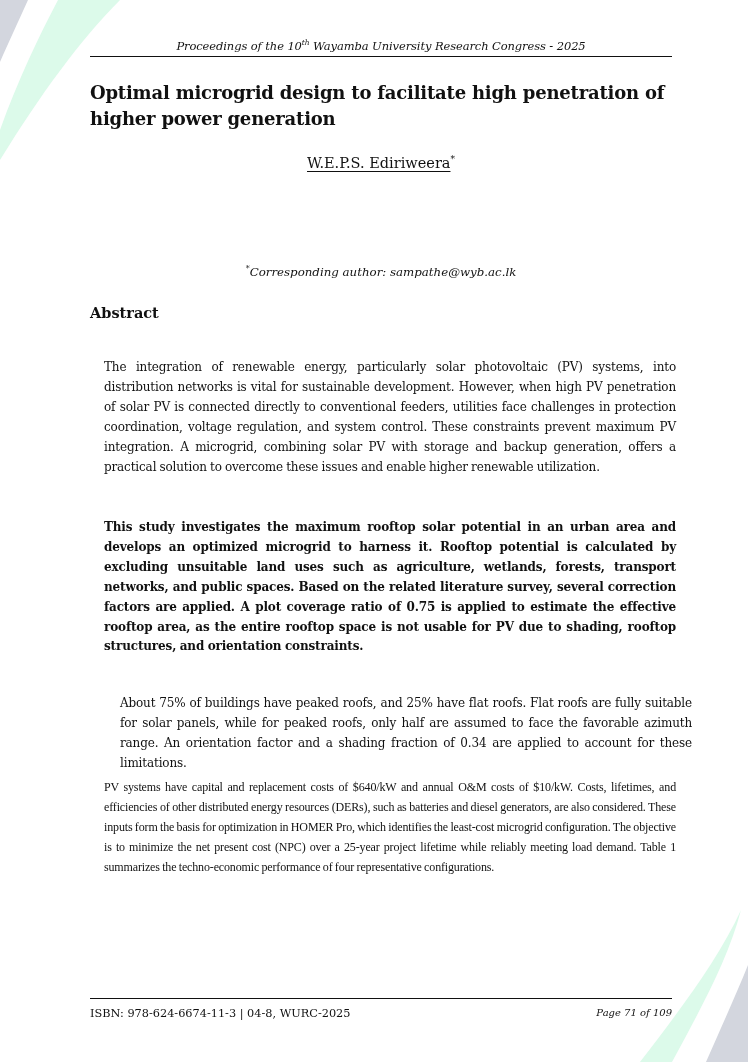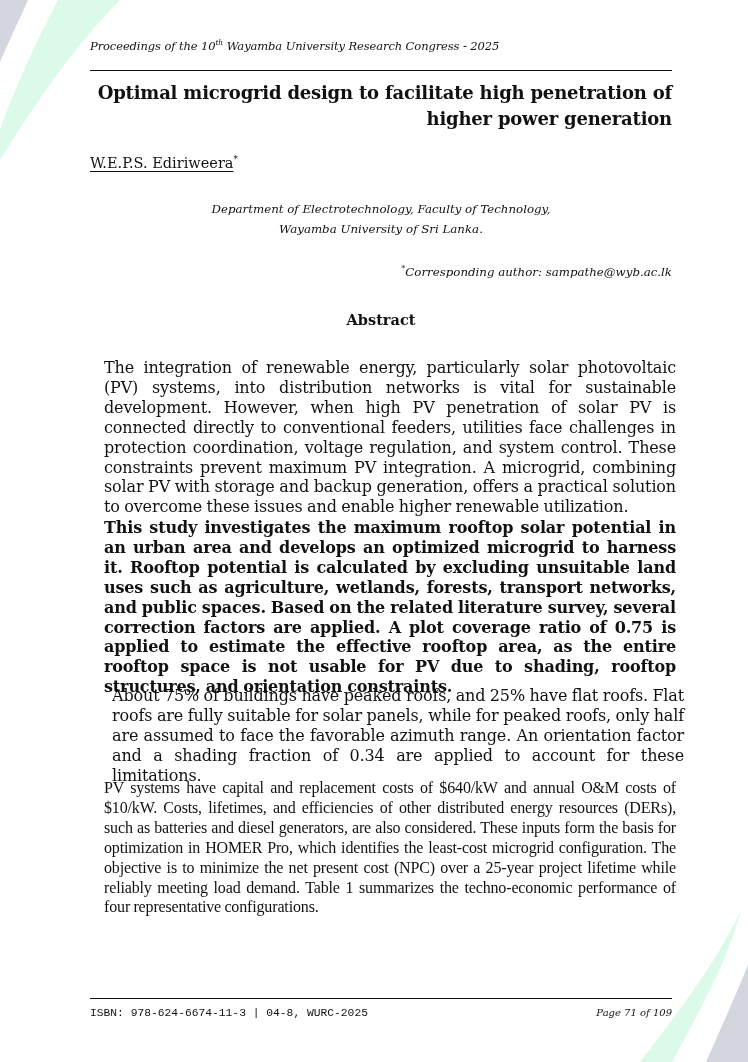--- a/index.html
+++ b/index.html
@@ -7,72 +7,72 @@
       width: 748px; height: 1062px; position: relative; overflow: hidden;
       background: #ffffff; color: #111;
       font-family: "DejaVu Serif", "Liberation Serif", serif;
     }
     .deco { position: absolute; left: 0; top: 0; width: 748px; height: 1062px; z-index: 0; }
     .page { position: absolute; left: 0; top: 0; width: 748px; height: 1062px; z-index: 1; }
 
     .running-head {
       position: absolute; left: 90px; top: 38px; width: 582px;
       font-family: "DejaVu Serif", serif; font-style: italic; font-size: 11.5px;
-      color: #111; padding-bottom: 17px; border-bottom: 1.4px solid #111;
+      color: #111; padding-bottom: 3px; border-bottom: 1.4px solid #111;
       letter-spacing: -0.1px;
+      text-align: center;
     }
     .running-head sup { font-size: 7.5px; }
 
     .title {
-      position: absolute; left: 90px; top: 80px; width: 582px; text-align: right;
+      position: absolute; left: 90px; top: 80px; width: 582px; text-align: left;
       font-family: "DejaVu Serif", serif; font-weight: bold; font-size: 18px; line-height: 26px;
       color: #111; letter-spacing: -0.2px;
     }
 
     .author {
-      position: absolute; left: 90px; top: 154px; width: 582px; text-align: left;
+      position: absolute; left: 90px; top: 154px; width: 582px; text-align: center;
       font-size: 14.5px;
     }
     .author .name { text-decoration: underline; text-underline-offset: 3px; }
     .author sup { font-size: 9px; }
 
     .affil {
       position: absolute; left: 90px; top: 199px; width: 582px; text-align: center;
       font-style: italic; font-size: 11.8px; line-height: 20px;
     }
 
     .corresp {
-      position: absolute; left: 90px; top: 264px; width: 582px; text-align: right;
+      position: absolute; left: 90px; top: 264px; width: 582px; text-align: center;
       font-style: italic; font-size: 11.8px;
     }
     .corresp sup { font-size: 8px; }
 
     .abstract-heading {
-      position: absolute; left: 90px; top: 311px; width: 582px; text-align: center;
+      position: absolute; left: 90px; top: 304px; width: 582px; text-align: left;
       font-weight: bold; font-size: 14.5px;
     }
 
     .body-text {
       position: absolute; left: 104px; width: 572px;
-      font-size: 16px; line-height: 19.9px; text-align: justify;
+      font-size: 12px; line-height: 19.9px; text-align: justify;
       letter-spacing: -0.15px; word-spacing: -0.5px;
     }
     #p1 { top: 358px; }
     #p2 { top: 518px; font-weight: bold; }
     #p3 { top: 678px; }
     #p4 { top: 778px; font-family: Liberation Serif, serif; }
 
     .footer-rule {
       position: absolute; left: 90px; top: 998px; width: 582px; height: 0;
       border-top: 1.4px solid #111;
     }
     .footer-left {
       position: absolute; left: 90px; top: 1007px;
       font-size: 11.3px;
-      font-family: Liberation Mono, monospace;
     }
     .footer-right {
       position: absolute; right: 76px; top: 1007px;
       font-style: italic; font-size: 10px;
     }
   </style>
 </head>
 <body>
 
 <svg class="deco" viewBox="0 0 748 1062" xmlns="http://www.w3.org/2000/svg">
@@ -90,30 +90,26 @@
 
   <div class="running-head"><span>Proceedings of the 10</span><sup>th</sup><span> Wayamba University Research Congress - 2025</span></div>
 
   <div class="title">
     <div>Optimal microgrid design to facilitate high penetration of</div>
     <div>higher power generation</div>
   </div>
 
   <div class="author"><span class="name">W.E.P.S. Ediriweera</span><sup>*</sup></div>
 
-  <div class="affil">
-    <div>Department of Electrotechnology, Faculty of Technology,</div>
-    <div>Wayamba University of Sri Lanka.</div>
-  </div>
 
   <div class="corresp"><sup>*</sup><span>Corresponding author: sampathe@wyb.ac.lk</span></div>
 
   <div class="abstract-heading">Abstract</div>
 
   <p class="body-text" id="p1" style="margin:0">The integration of renewable energy, particularly solar photovoltaic (PV) systems, into distribution networks is vital for sustainable development. However, when high PV penetration of solar PV is connected directly to conventional feeders, utilities face challenges in protection coordination, voltage regulation, and system control. These constraints prevent maximum PV integration. A microgrid, combining solar PV with storage and backup generation, offers a practical solution to overcome these issues and enable higher renewable utilization.</p>
   <p class="body-text" id="p2" style="margin:0">This study investigates the maximum rooftop solar potential in an urban area and develops an optimized microgrid to harness it. Rooftop potential is calculated by excluding unsuitable land uses such as agriculture, wetlands, forests, transport networks, and public spaces. Based on the related literature survey, several correction factors are applied. A plot coverage ratio of 0.75 is applied to estimate the effective rooftop area, as the entire rooftop space is not usable for PV due to shading, rooftop structures, and orientation constraints.</p>
-  <p class="body-text" id="p3" style="margin:8px">About 75% of buildings have peaked roofs, and 25% have flat roofs. Flat roofs are fully suitable for solar panels, while for peaked roofs, only half are assumed to face the favorable azimuth range. An orientation factor and a shading fraction of 0.34 are applied to account for these limitations.</p>
+  <p class="body-text" id="p3" style="margin:16px">About 75% of buildings have peaked roofs, and 25% have flat roofs. Flat roofs are fully suitable for solar panels, while for peaked roofs, only half are assumed to face the favorable azimuth range. An orientation factor and a shading fraction of 0.34 are applied to account for these limitations.</p>
   <p class="body-text" id="p4" style="margin:0">PV systems have capital and replacement costs of $640/kW and annual O&amp;M costs of $10/kW. Costs, lifetimes, and efficiencies of other distributed energy resources (DERs), such as batteries and diesel generators, are also considered. These inputs form the basis for optimization in HOMER Pro, which identifies the least-cost microgrid configuration. The objective is to minimize the net present cost (NPC) over a 25-year project lifetime while reliably meeting load demand. Table 1 summarizes the techno-economic performance of four representative configurations.</p>
 
   <div class="footer-rule"></div>
   <div class="footer-left">ISBN: 978-624-6674-11-3 | 04-8, WURC-2025</div>
   <div class="footer-right">Page 71 of 109</div>
 </div>
 
 </body></html>

